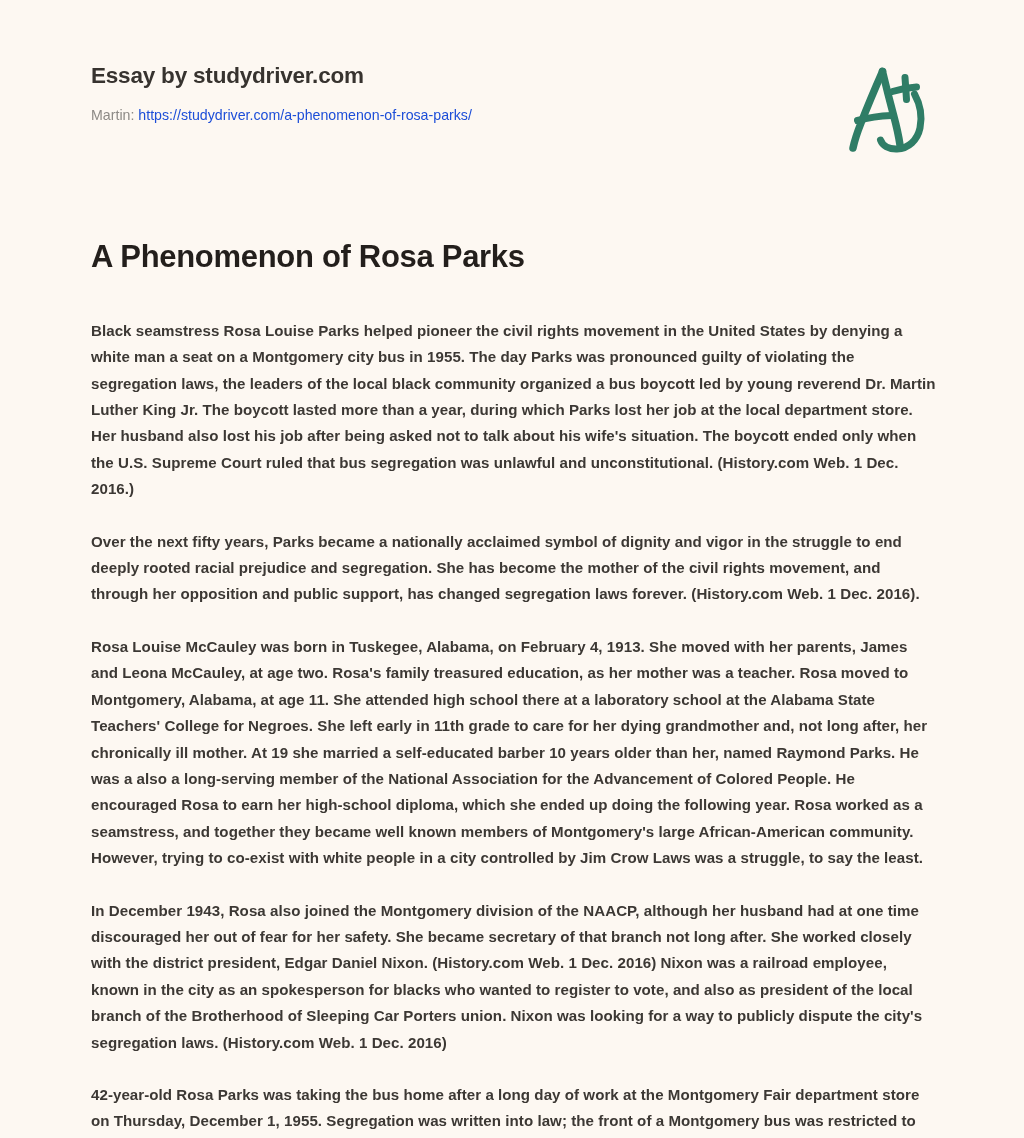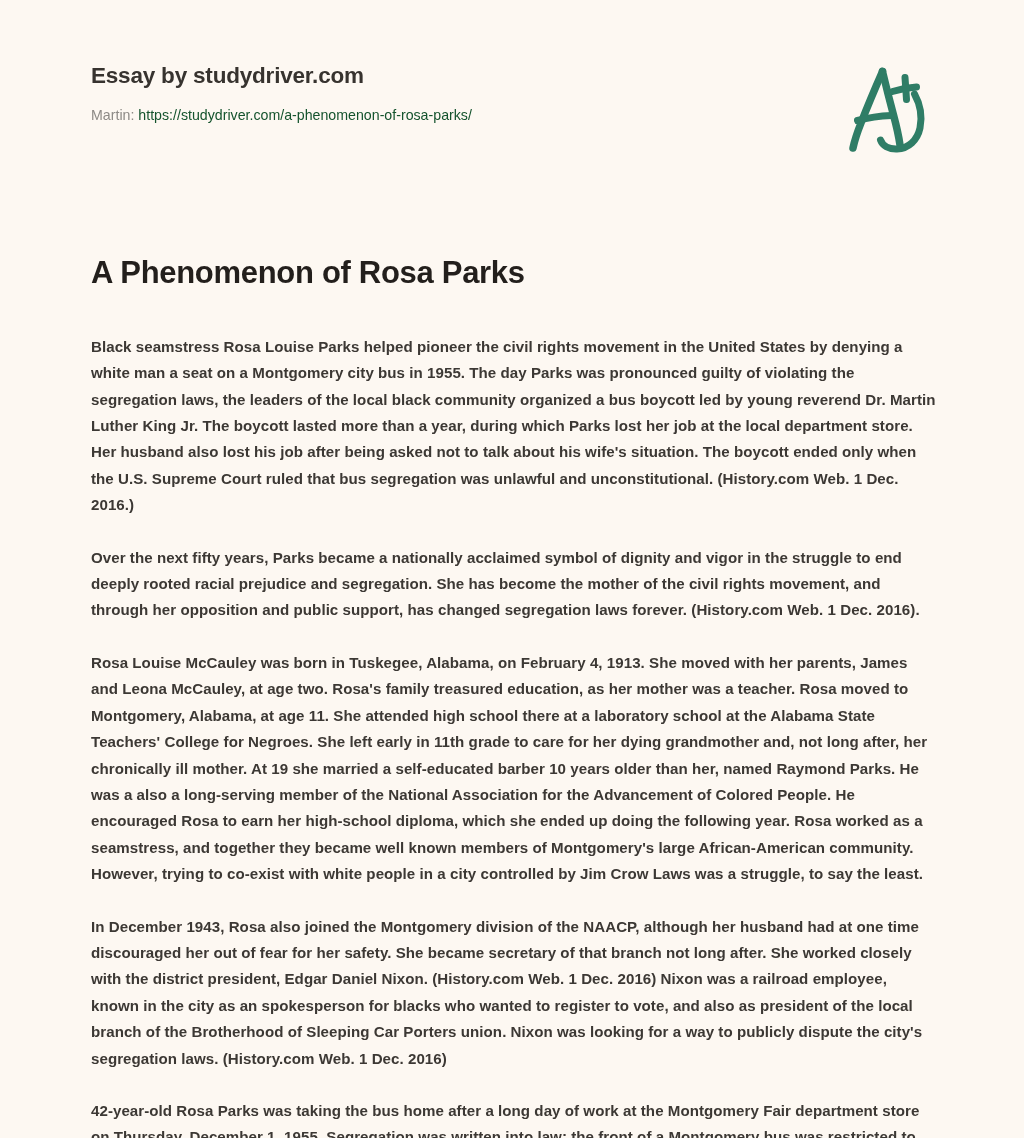--- a/index.html
+++ b/index.html
@@ -58,21 +58,21 @@
     font-size: 14.2px;
     line-height: 1.3;
     white-space: nowrap;
   }
 
   .source-label {
     color: #8d8a86;
   }
 
   .source-url {
-    color: #14532d;
+    color: #1d4ed8;
     text-decoration: none;
   }
 
   
   .logo {
     width: 104px;
     height: 104px;
     margin-top: -4px;
     margin-right: 10px;
     flex: 0 0 auto;
@@ -90,21 +90,21 @@
     top: 238px;
     width: 845px;
   }
 
   .title {
     font-size: 31px;
     font-weight: bold;
     color: #231f1c;
     letter-spacing: -0.3px;
     line-height: 1.22;
-    margin: 16px 0 42px 0;
+    margin: 0 0 42px 0;
   }
 
   .body-copy p {
     font-size: 15.1px;
     line-height: 26.4px;
     color: #3c3834;
     margin: 0 0 26px 0;
     text-align: left;
     letter-spacing: 0.05px;
     font-weight: bold;

